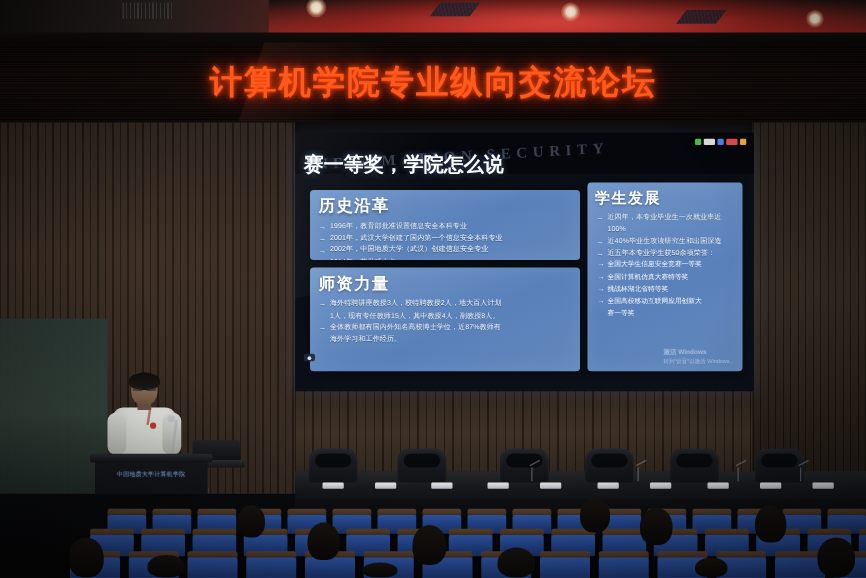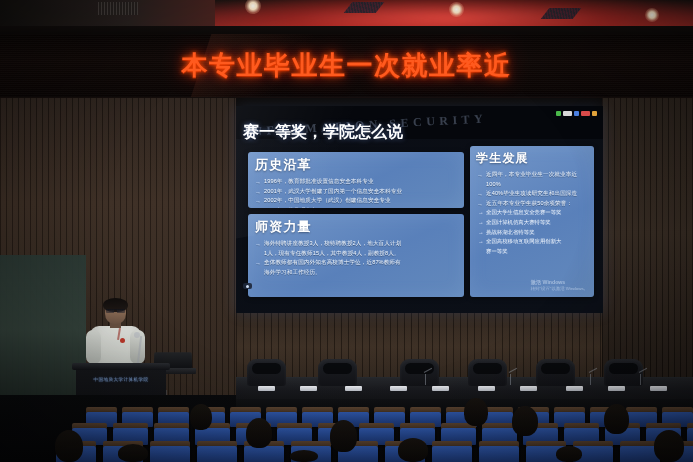--- a/index.html
+++ b/index.html
@@ -372,21 +372,21 @@
     <div class="ceil-panel p2"></div>
     <div class="spot s1"></div>
     <div class="spot s2"></div>
     <div class="spot s3"></div>
   </div>
   <div class="ceil-band"></div>
 
   <div class="led-banner">
     <div class="led-texture"></div>
     <div class="led-sheen"></div>
-    <div class="led-text">本专业毕业生一次就业率近</div>
+    <div class="led-text">计算机学院专业纵向交流论坛</div>
   </div>
 
   <div class="wall-upper"></div>
   <div class="wood-left"></div>
   <div class="wood-right"></div>
   <div class="wall-green"></div>
   <div class="wood-mid"></div>
 
   <div class="screen">
     <div class="screen-dark-top"></div>

